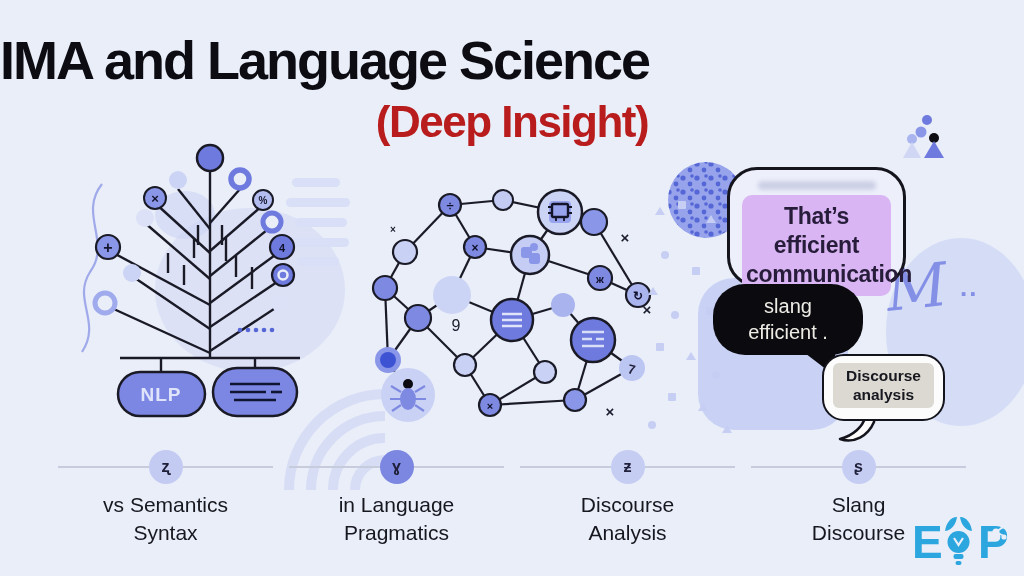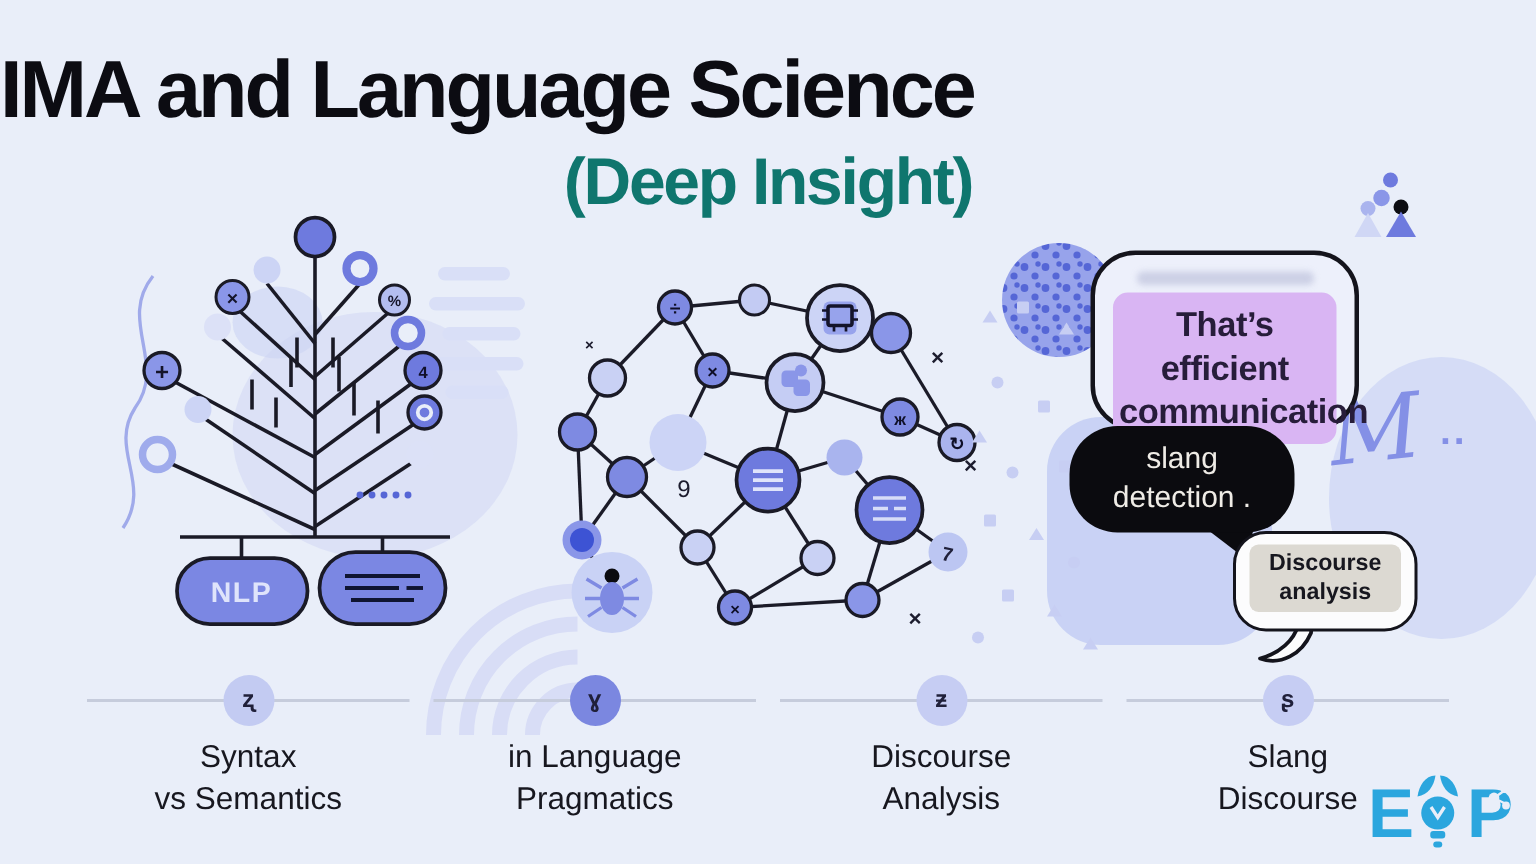--- a/index.html
+++ b/index.html
@@ -9,21 +9,21 @@
     font-family:"Liberation Sans",sans-serif;color:#101018;
   }
   .abs{position:absolute;}
   
   .title{
     position:absolute;top:33px;left:0;width:1024px;
     font-size:54px;font-weight:bold;letter-spacing:-2px;color:#0c0c12;line-height:1.02;
   }
   .subtitle{
     position:absolute;top:97px;left:0;width:1024px;text-align:center;
-    font-size:44px;font-weight:bold;letter-spacing:-1.5px;color:#0f766e;
+    font-size:44px;font-weight:bold;letter-spacing:-1.5px;color:#b91c1c;
   }
   
   .bubble-eff{
     position:absolute;left:727px;top:167px;width:179px;height:120px;
     background:#edf0fb;border:3px solid #14141c;border-radius:30px;z-index:6;
     box-sizing:border-box;
   }
   .ghost-line{
     width:118px;height:9px;margin:11px auto 5px auto;border-radius:4px;
     background:#c4c8e0;filter:blur(2px);opacity:.8;
@@ -337,42 +337,42 @@
     <div class="lavender-box">
       <div class="txt">That’s efficient communication</div>
     </div>
   </div>
 
   <svg class="tail-slang" width="48" height="26" viewBox="0 0 48 26">
     <path d="M2,-4 L42,-4 L36,22 Z" fill="#0b0b0f"></path>
   </svg>
   <div class="bubble-slang">
     <div class="l">slang</div>
-    <div class="l">detection .</div>
+    <div class="l">efficient .</div>
   </div>
 
   <svg class="tail-disc" width="62" height="32" viewBox="0 0 62 32">
     <path d="M28,-3 C26,10 14,19 2,22 C16,27 30,19 36,5 L37,-3 Z" fill="#fcfcfd" stroke="#14141c" stroke-width="2.5" stroke-linejoin="round"></path>
   </svg>
   <div class="bubble-disc">
     <div class="gray-box">
       <div class="l">Discourse</div>
       <div class="l">analysis</div>
     </div>
   </div>
 
   <div class="footer">
     <div class="fcell">
       <div class="fline"></div>
       <div class="fcircle" style="background: rgb(195, 203, 242);">
         <span>ʐ</span>
       </div>
       <div class="flabel">
+        <div>vs Semantics</div>
         <div>Syntax</div>
-        <div>vs Semantics</div>
       </div>
     </div>
     <div class="fcell">
       <div class="fline"></div>
       <div class="fcircle" style="background: rgb(123, 135, 224);">
         <span>ɣ</span>
       </div>
       <div class="flabel">
         <div>in Language</div>
         <div>Pragmatics</div>

